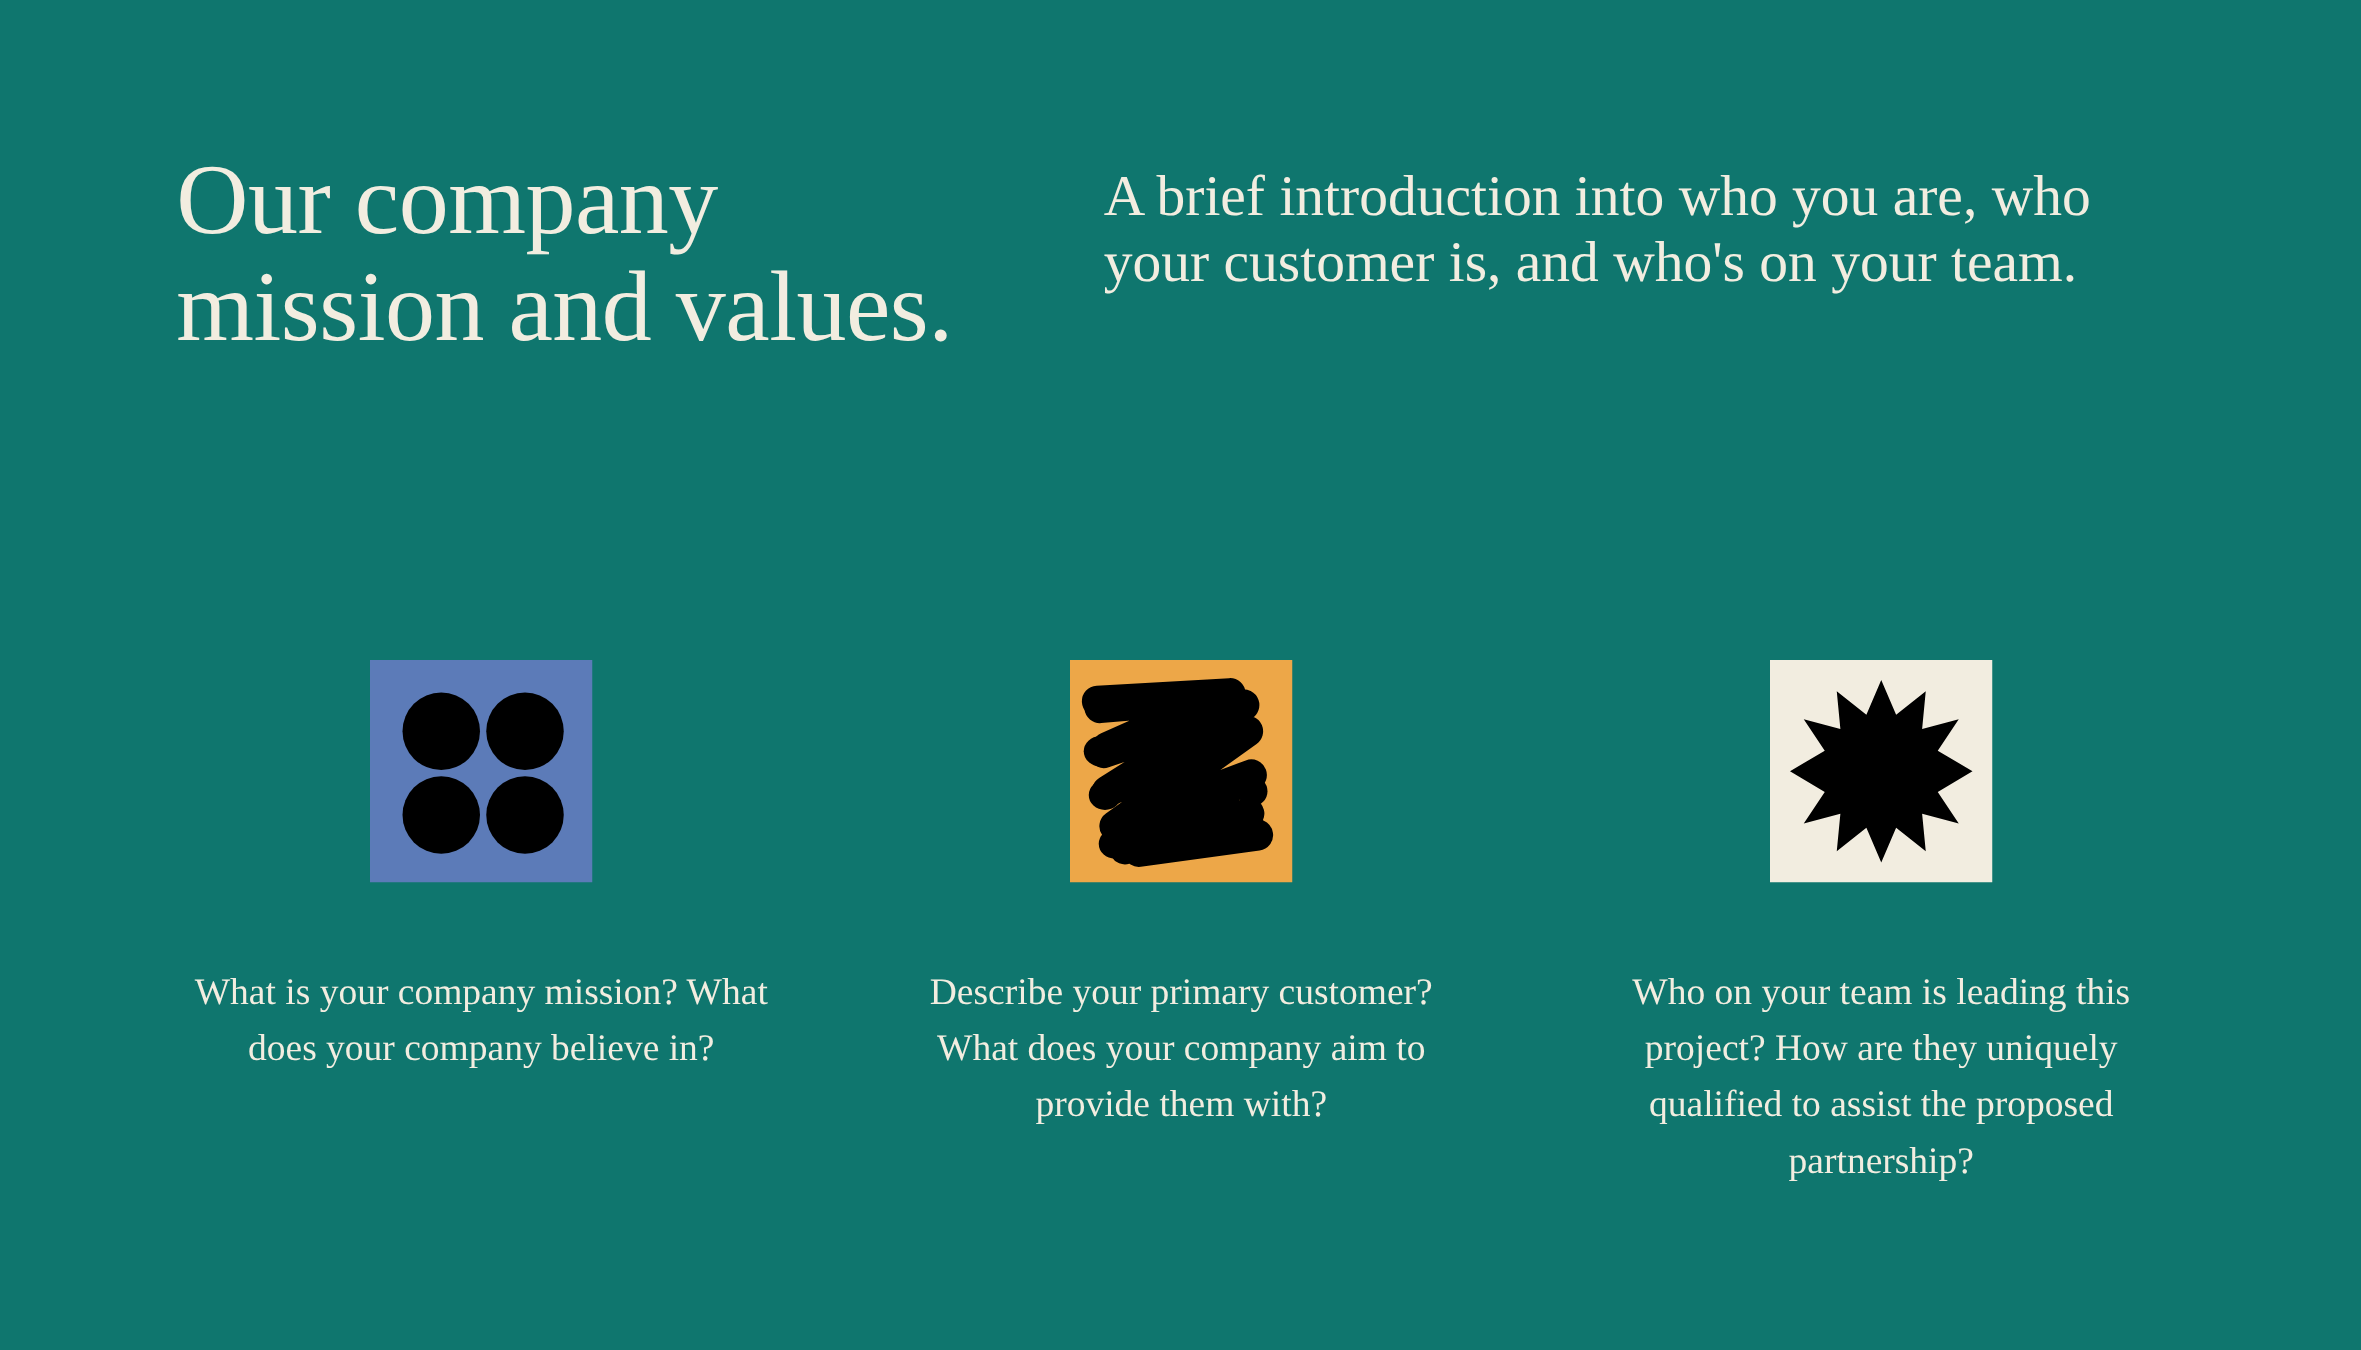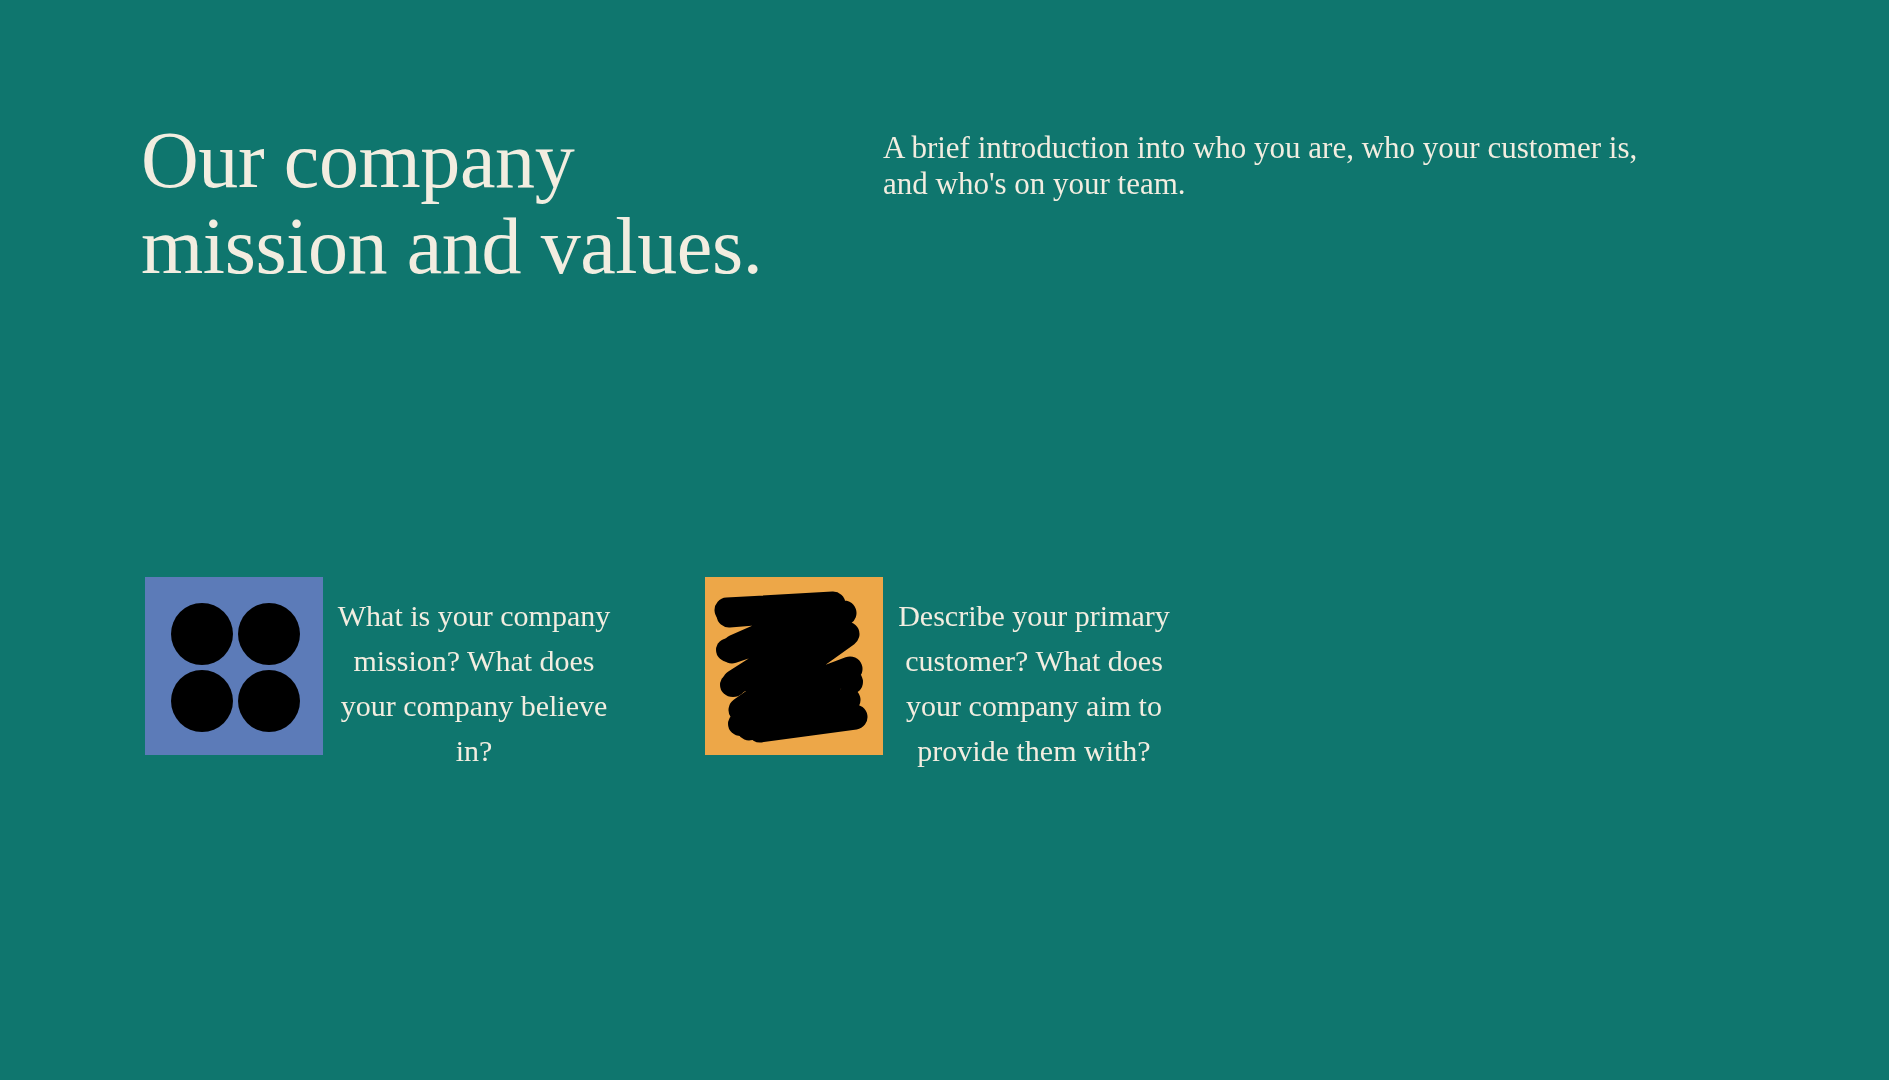--- a/index.html
+++ b/index.html
@@ -54,21 +54,21 @@
 
   .subtitle-block {
     width: 800px;
     margin-left: 42px;
     margin-top: 12px;
     flex: 0 0 auto;
   }
 
   .slide-subtitle {
     font-family: "Liberation Serif", "DejaVu Serif", serif;
-    font-size: 31px;
+    font-size: 46px;
     line-height: 1.16;
     color: #F2EDE0;
     margin: 0;
     font-weight: 400;
     white-space: pre-line;
   }
 
   
   .columns {
     position: absolute;
@@ -76,21 +76,21 @@
     left: 0;
     width: 1889px;
     display: flex;
     flex-direction: row;
     justify-content: flex-start;
   }
 
   .column {
     width: 480px;
     display: flex;
-    flex-direction: row;
+    flex-direction: column;
     align-items: center;
   }
   .column.col-1 { margin-left: 145px; }
   .column.col-2 { margin-left: 80px; }
   .column.col-3 { margin-left: 80px; }
 
   .icon-tile {
     width: 178px;
     height: 178px;
     display: block;
@@ -154,16 +154,48 @@
           <ellipse cx="24" cy="73" rx="13" ry="12"></ellipse>
           <ellipse cx="28" cy="108" rx="13" ry="12"></ellipse>
           <ellipse cx="36" cy="147" rx="13" ry="12"></ellipse>
           <ellipse cx="148" cy="140" rx="13" ry="12"></ellipse>
           <ellipse cx="146" cy="105" rx="12" ry="12"></ellipse>
         </g>
       </svg>
       <p class="caption">Describe your primary customer? What does your company aim to provide them with?</p>
     </div>
 
+    <div class="column col-3">
+      <svg class="icon-tile" viewBox="0 0 178 178">
+        <rect x="0" y="0" width="178" height="178" fill="#F2EDE0"></rect>
+        <polygon fill="#000000" points="
+          89,16
+          100.9,43.8
+          124.6,25.0
+          121.7,55.1
+          151.0,47.3
+          134.2,72.5
+          162,89
+          134.2,105.5
+          151.0,130.7
+          121.7,122.9
+          124.6,153.0
+          100.9,134.2
+          89,162
+          77.1,134.2
+          53.4,153.0
+          56.3,122.9
+          27.0,130.7
+          43.8,105.5
+          16,89
+          43.8,72.5
+          27.0,47.3
+          56.3,55.1
+          53.4,25.0
+          77.1,43.8
+        "></polygon>
+      </svg>
+      <p class="caption wide">Who on your team is leading this project? How are they uniquely qualified to assist the proposed partnership?</p>
+    </div>
 
   </div>
 
 </div>
 
 </body></html>

